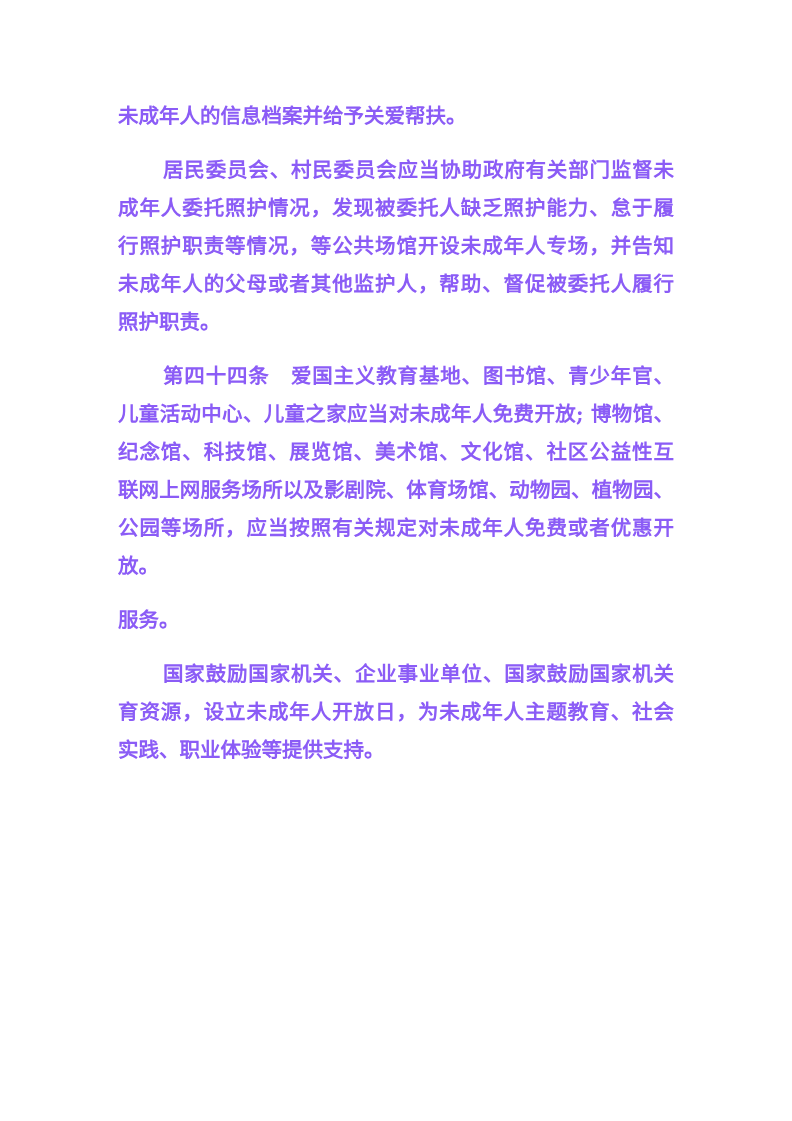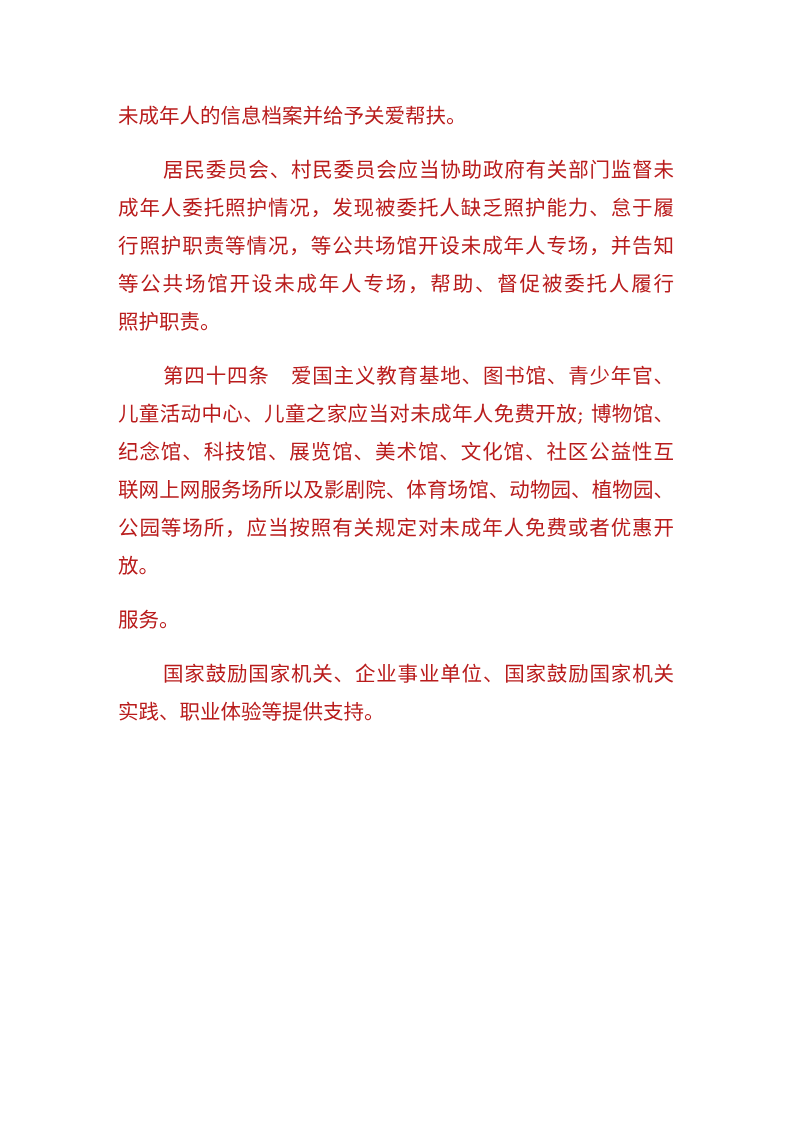--- a/index.html
+++ b/index.html
@@ -38,39 +38,40 @@
     text-align-last: justify;
   }
   
   .line.indent {
     padding-left: 45px;
   }
 </style>
 </head>
 <body>
 
-<main class="doc" style="background: rgb(255, 255, 255); color: #b91c1c;">
+<main class="doc" style="background: rgb(255, 255, 255); color: #8b5cf6; font-weight: bold;">
     <div class="para">
       <div class="line">未成年人的信息档案并给予关爱帮扶。</div>
     </div>
     <div class="para">
       <div class="line indent fill">居民委员会、村民委员会应当协助政府有关部门监督未</div>
       <div class="line fill">成年人委托照护情况，发现被委托人缺乏照护能力、怠于履</div>
       <div class="line fill">行照护职责等情况，等公共场馆开设未成年人专场，并告知</div>
-      <div class="line fill">等公共场馆开设未成年人专场，帮助、督促被委托人履行</div>
+      <div class="line fill">未成年人的父母或者其他监护人，帮助、督促被委托人履行</div>
       <div class="line">照护职责。</div>
     </div>
     <div class="para">
       <div class="line indent fill">第四十四条　爱国主义教育基地、图书馆、青少年官、</div>
       <div class="line fill">儿童活动中心、儿童之家应当对未成年人免费开放; 博物馆、</div>
       <div class="line fill">纪念馆、科技馆、展览馆、美术馆、文化馆、社区公益性互</div>
       <div class="line fill">联网上网服务场所以及影剧院、体育场馆、动物园、植物园、</div>
       <div class="line fill">公园等场所，应当按照有关规定对未成年人免费或者优惠开</div>
       <div class="line">放。</div>
     </div>
     <div class="para">
       <div class="line">服务。</div>
     </div>
     <div class="para">
       <div class="line indent fill">国家鼓励国家机关、企业事业单位、国家鼓励国家机关</div>
+      <div class="line fill">育资源，设立未成年人开放日，为未成年人主题教育、社会</div>
       <div class="line">实践、职业体验等提供支持。</div>
     </div>
   </main>
 
 </body></html>

